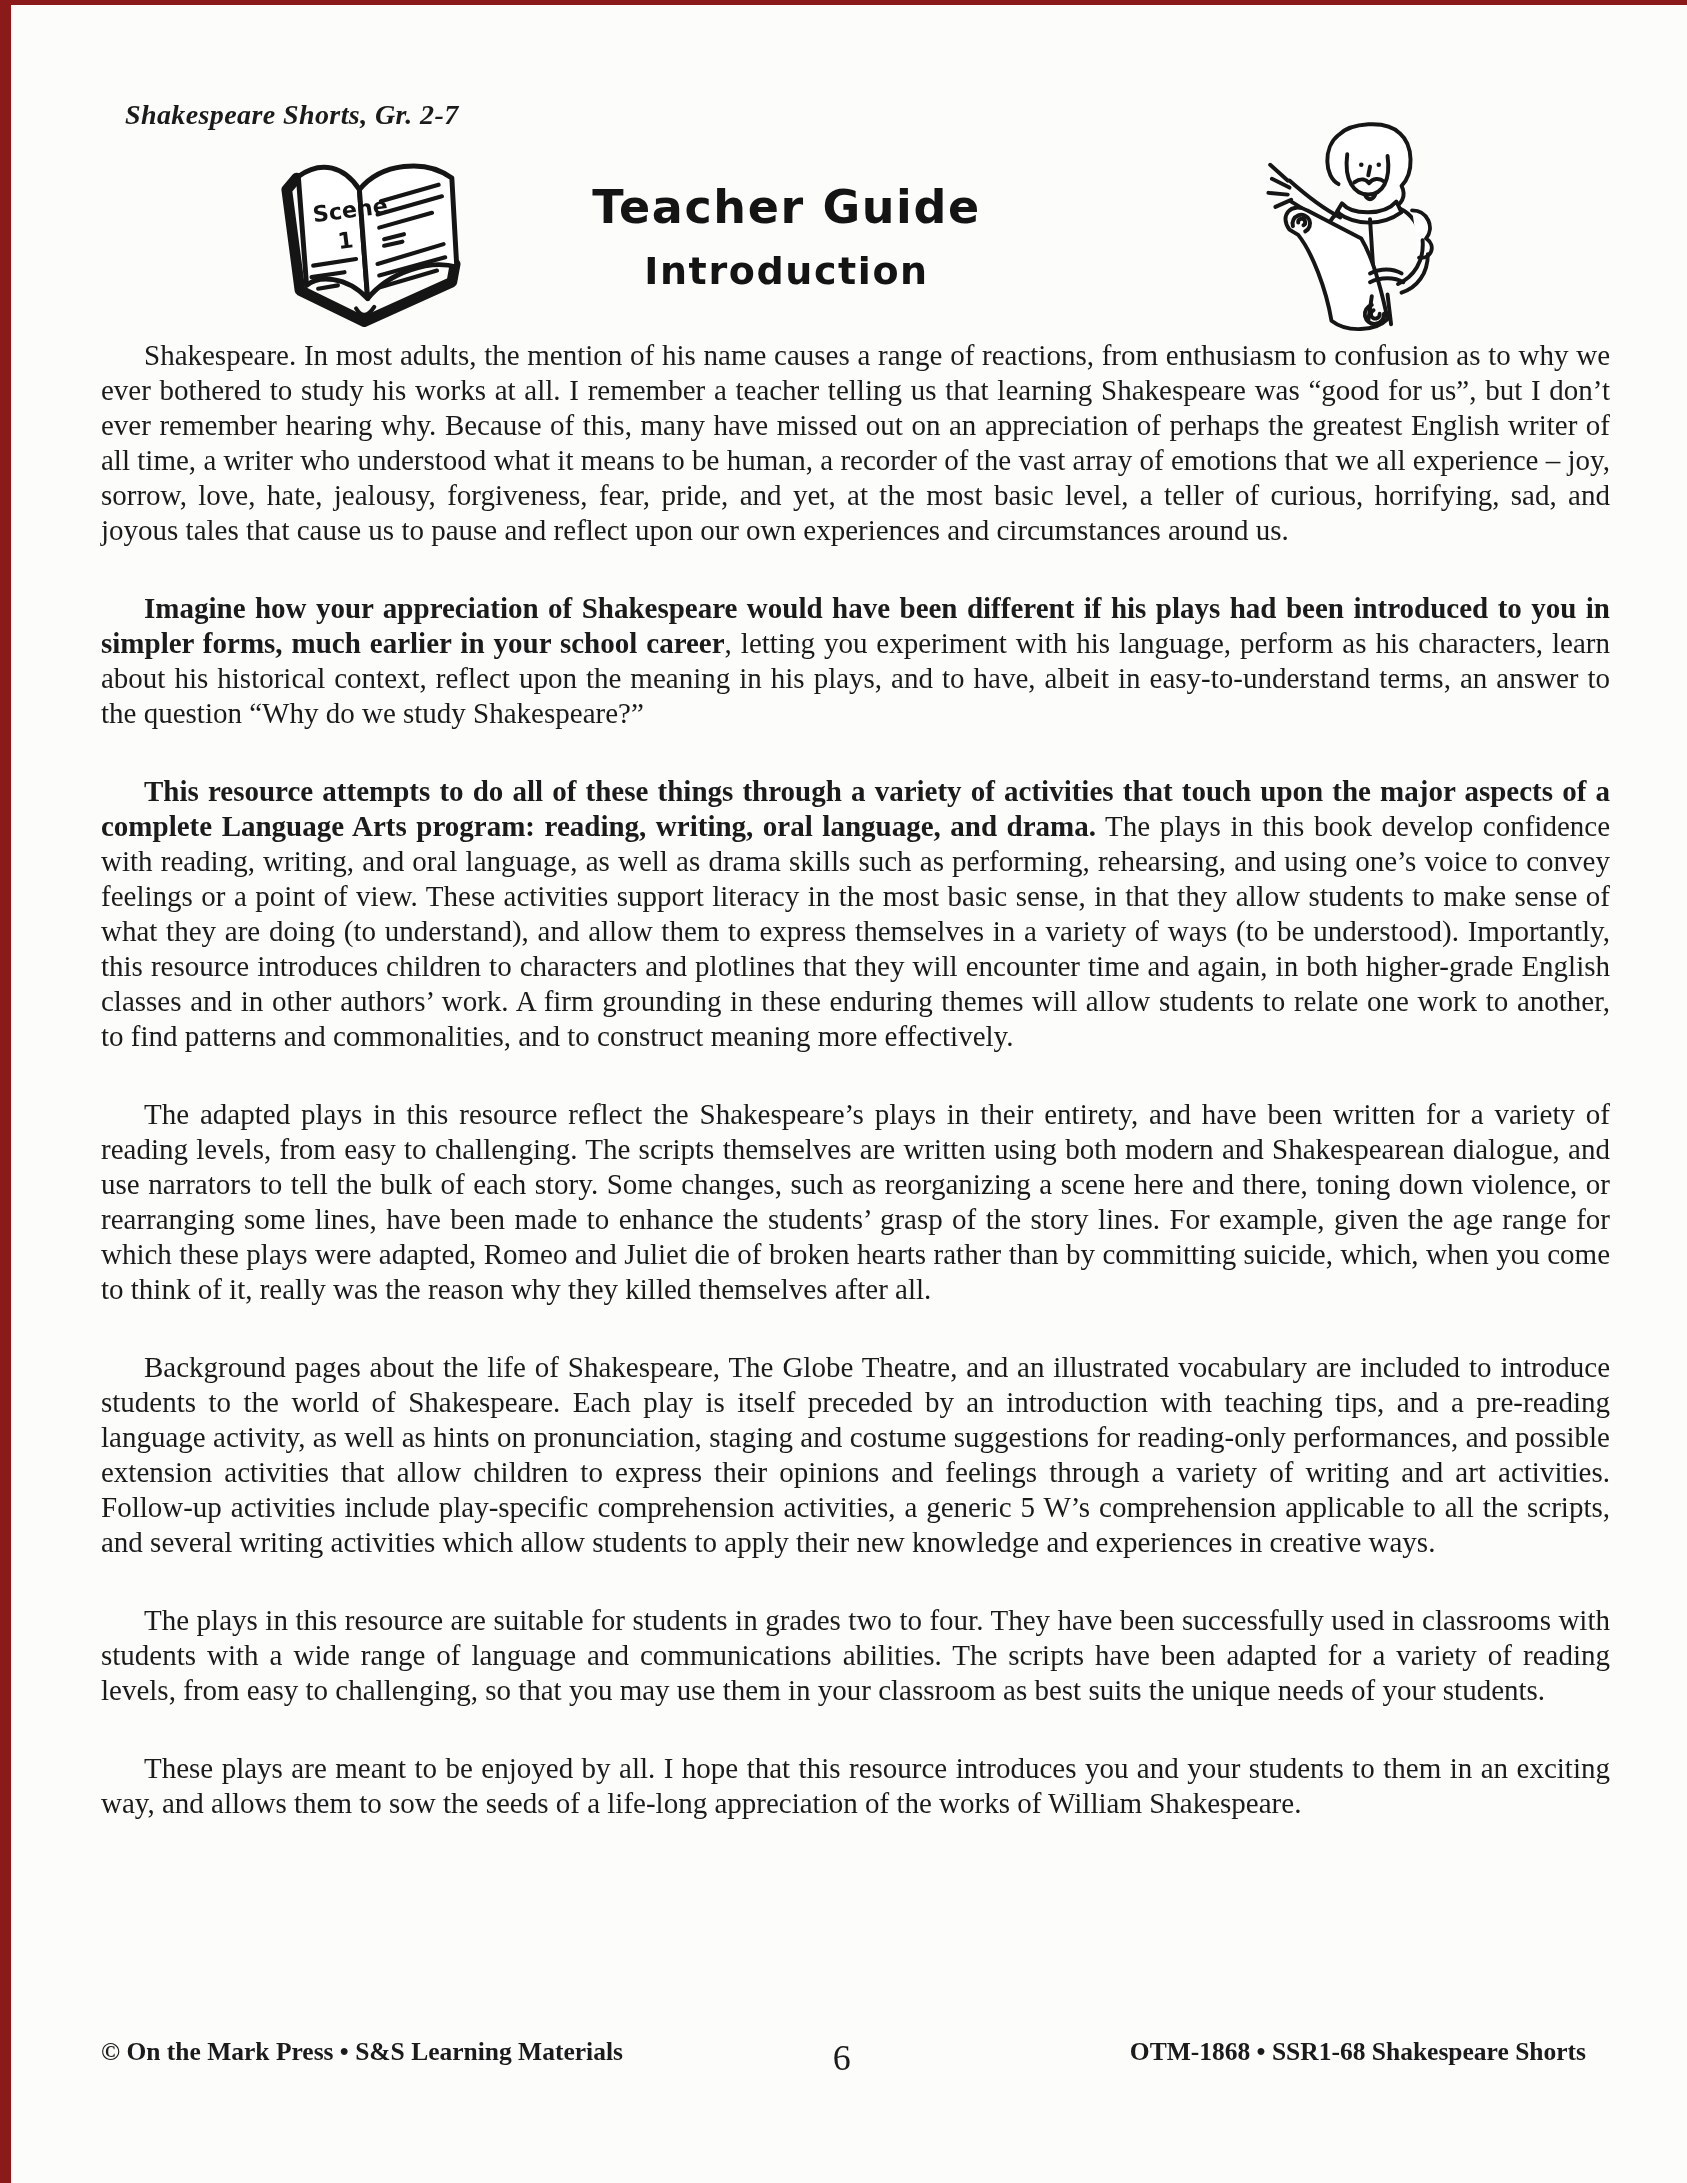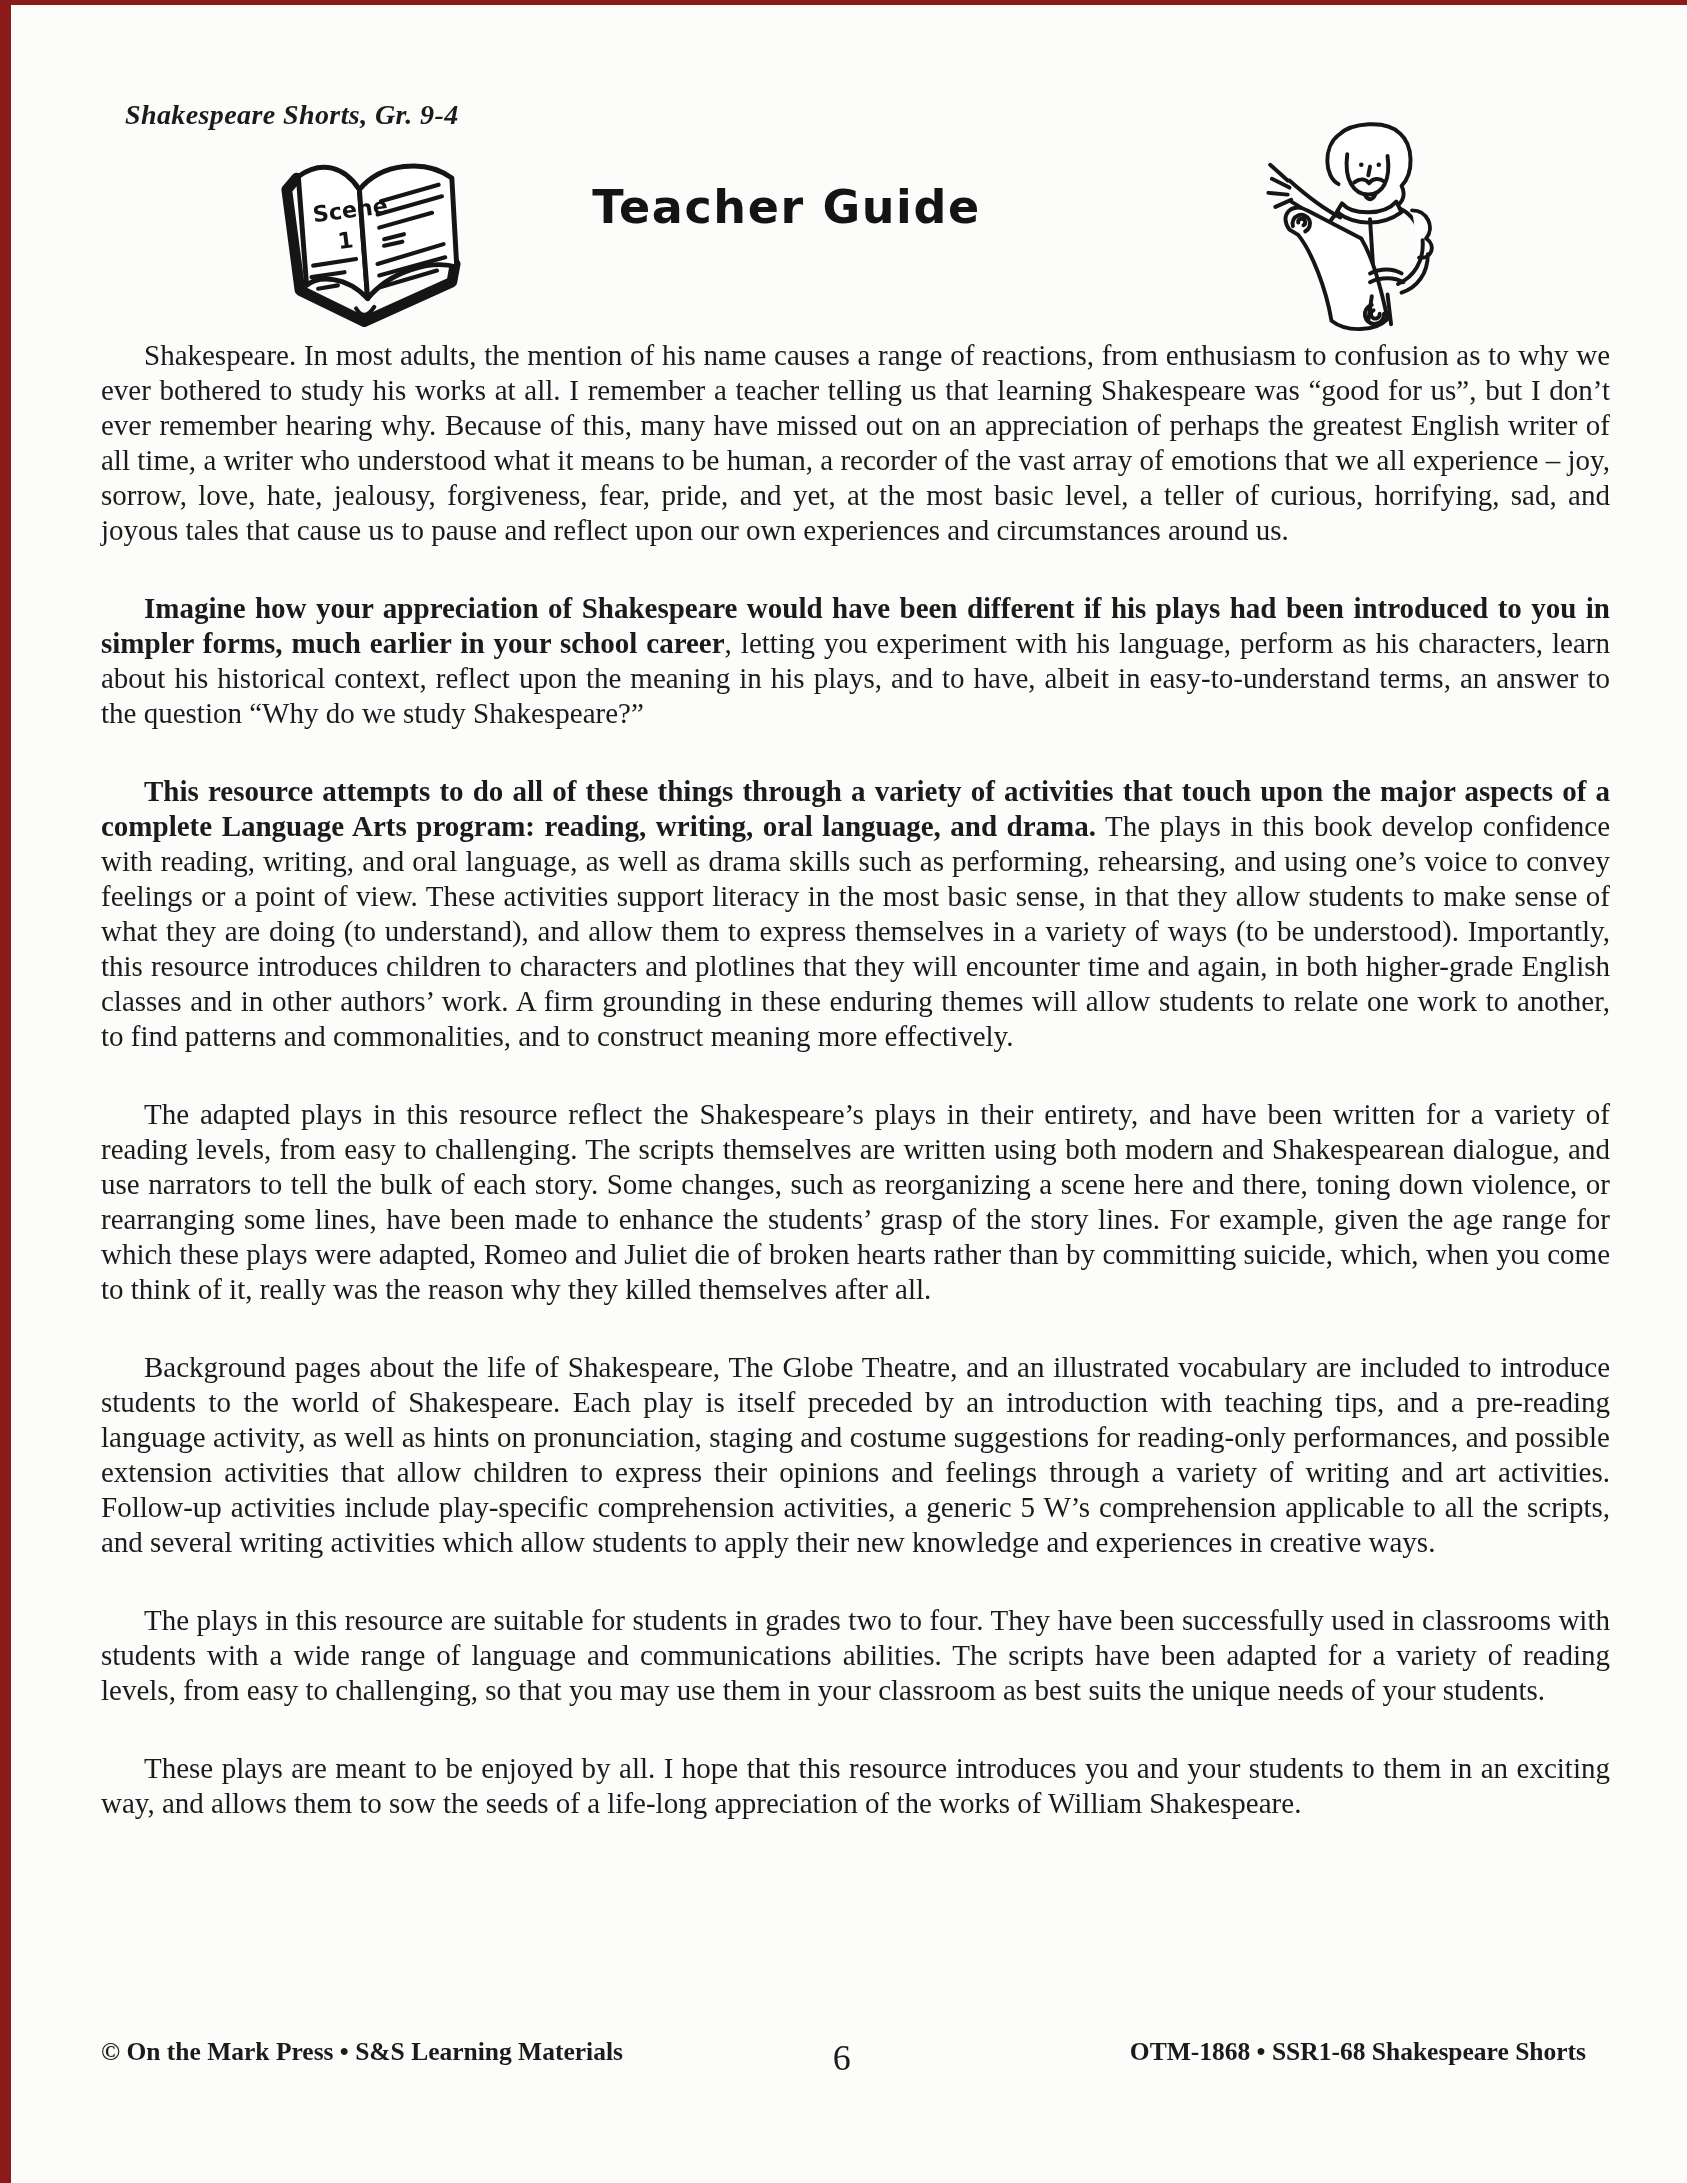--- a/index.html
+++ b/index.html
@@ -70,21 +70,21 @@
   }
 </style>
 </head>
 <body>
 
 <div class="page">
 
   <div class="edge-left"></div>
   <div class="edge-top"></div>
 
-  <div class="series-title">Shakespeare Shorts, Gr. 9-4</div>
+  <div class="series-title">Shakespeare Shorts, Gr. 2-7</div>
 
   <svg class="book-illustration" viewBox="0 0 252 218">
     <path d="M42 34 L30 48 L46 170 L124 208 L230 160 L234 138" fill="none" stroke="#151515" stroke-width="13" stroke-linejoin="round" stroke-linecap="round"></path>
     <path d="M44 32 C72 12 100 20 118 48 L128 180 C102 152 68 152 54 164 Z" fill="#ffffff" stroke="#151515" stroke-width="6" stroke-linejoin="round"></path>
     <path d="M118 48 C144 16 198 10 230 34 L236 142 C204 132 154 148 128 180 Z" fill="#ffffff" stroke="#151515" stroke-width="6" stroke-linejoin="round"></path>
     <g transform="rotate(-7 90 80)">
       <text class="scene-word" x="62" y="84">Scene</text>
       <text class="scene-word" x="88" y="120">1</text>
     </g>
     <g stroke="#151515" stroke-width="5" stroke-linecap="round" fill="none">
@@ -98,20 +98,21 @@
       <path d="M148 116 L170 111"></path>
       <path d="M140 138 L220 114"></path>
       <path d="M142 152 L222 130"></path>
       <path d="M144 166 L212 146"></path>
       <path d="M114 192 Q124 208 136 190"></path>
     </g>
   </svg>
 
   <div class="title-block">
     <div class="main-title">Teacher Guide</div>
+    <div class="sub-title">Introduction</div>
   </div>
 
   <svg class="shakespeare-illustration" viewBox="0 0 240 250">
     <g stroke="#161616" stroke-width="4.5" fill="none" stroke-linecap="round" stroke-linejoin="round">
 
       <path d="M34 58 L54 76 M36 74 L56 84 M32 90 L54 92 M40 106 L58 98"></path>
       <path d="M56 76 C74 92 94 108 114 118"></path>
       <path d="M58 100 C78 112 96 124 112 132"></path>
 
       <path d="M112 80 C96 72 94 38 112 24 C126 10 166 6 182 22 C198 36 198 68 184 82 C190 94 184 104 172 108" fill="#ffffff"></path>

